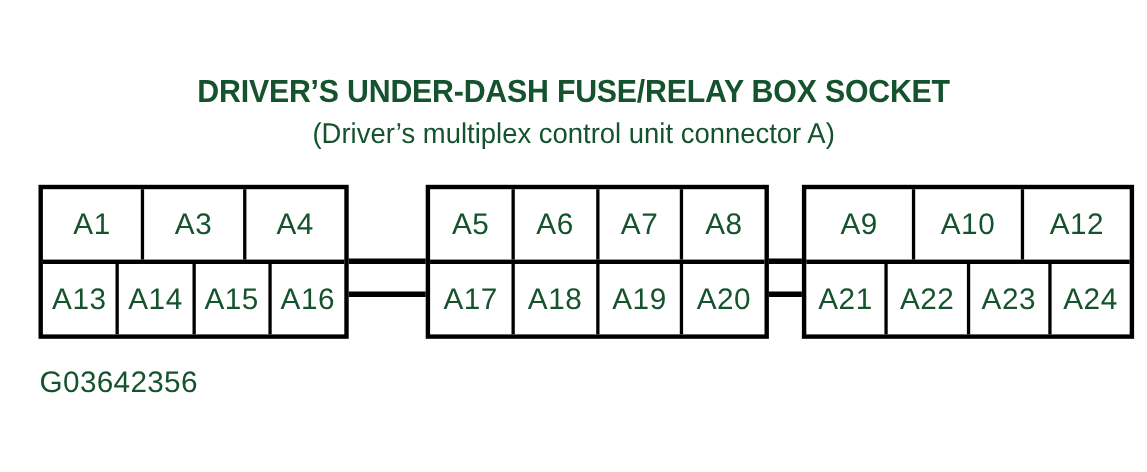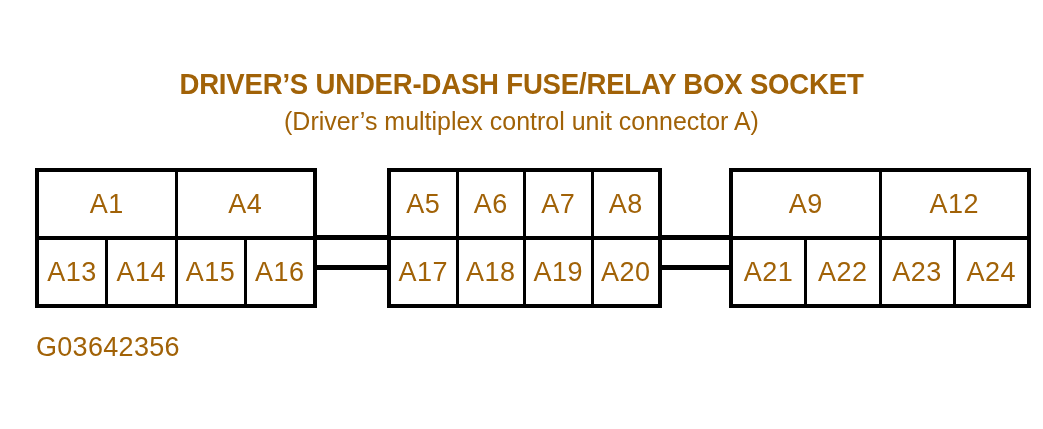--- a/index.html
+++ b/index.html
@@ -7,21 +7,21 @@
     padding: 0;
     background: #ffffff;
   }
   #page {
     position: relative;
     width: 1043px;
     height: 429px;
     background: #ffffff;
     overflow: hidden;
     font-family: "Liberation Sans", "DejaVu Sans", sans-serif;
-    color: #a16207;
+    color: #14532d;
   }
 
   
   #title {
     position: absolute;
     left: 0;
     top: 70px;
     width: 1043px;
     text-align: center;
     font-size: 29px;
@@ -84,21 +84,21 @@
     letter-spacing: 0.5px;
     min-width: 0;
     white-space: nowrap;
   }
   .cell:last-child {
     border-right: none;
   }
 
   
   #block-1 { left: 35px;  width: 282px; }
-  #block-2 { left: 387px; width: 275px; text-align: right; }
+  #block-2 { left: 387px; width: 312px; text-align: right; }
   #block-3 { left: 729px; width: 302px; }
 
   
   .wire {
     position: absolute;
     background: #000000;
     z-index: 1;
   }
   
   #wire-top-a { left: 310px; top: 235px; width: 84px; height: 5px; }
@@ -130,20 +130,21 @@
   <div id="diagram">
 
     <div class="wire" id="wire-top-a"></div>
     <div class="wire" id="wire-bot-a"></div>
     <div class="wire" id="wire-top-b"></div>
     <div class="wire" id="wire-bot-b"></div>
 
     <div class="block" id="block-1">
       <div class="block-row row-top">
         <div class="cell">A1</div>
+        <div class="cell">A3</div>
         <div class="cell">A4</div>
       </div>
       <div class="block-row row-bottom">
         <div class="cell">A13</div>
         <div class="cell">A14</div>
         <div class="cell">A15</div>
         <div class="cell">A16</div>
       </div>
     </div>
 
@@ -158,20 +159,21 @@
         <div class="cell">A17</div>
         <div class="cell">A18</div>
         <div class="cell">A19</div>
         <div class="cell">A20</div>
       </div>
     </div>
 
     <div class="block" id="block-3">
       <div class="block-row row-top">
         <div class="cell">A9</div>
+        <div class="cell">A10</div>
         <div class="cell">A12</div>
       </div>
       <div class="block-row row-bottom">
         <div class="cell">A21</div>
         <div class="cell">A22</div>
         <div class="cell">A23</div>
         <div class="cell">A24</div>
       </div>
     </div>
 

